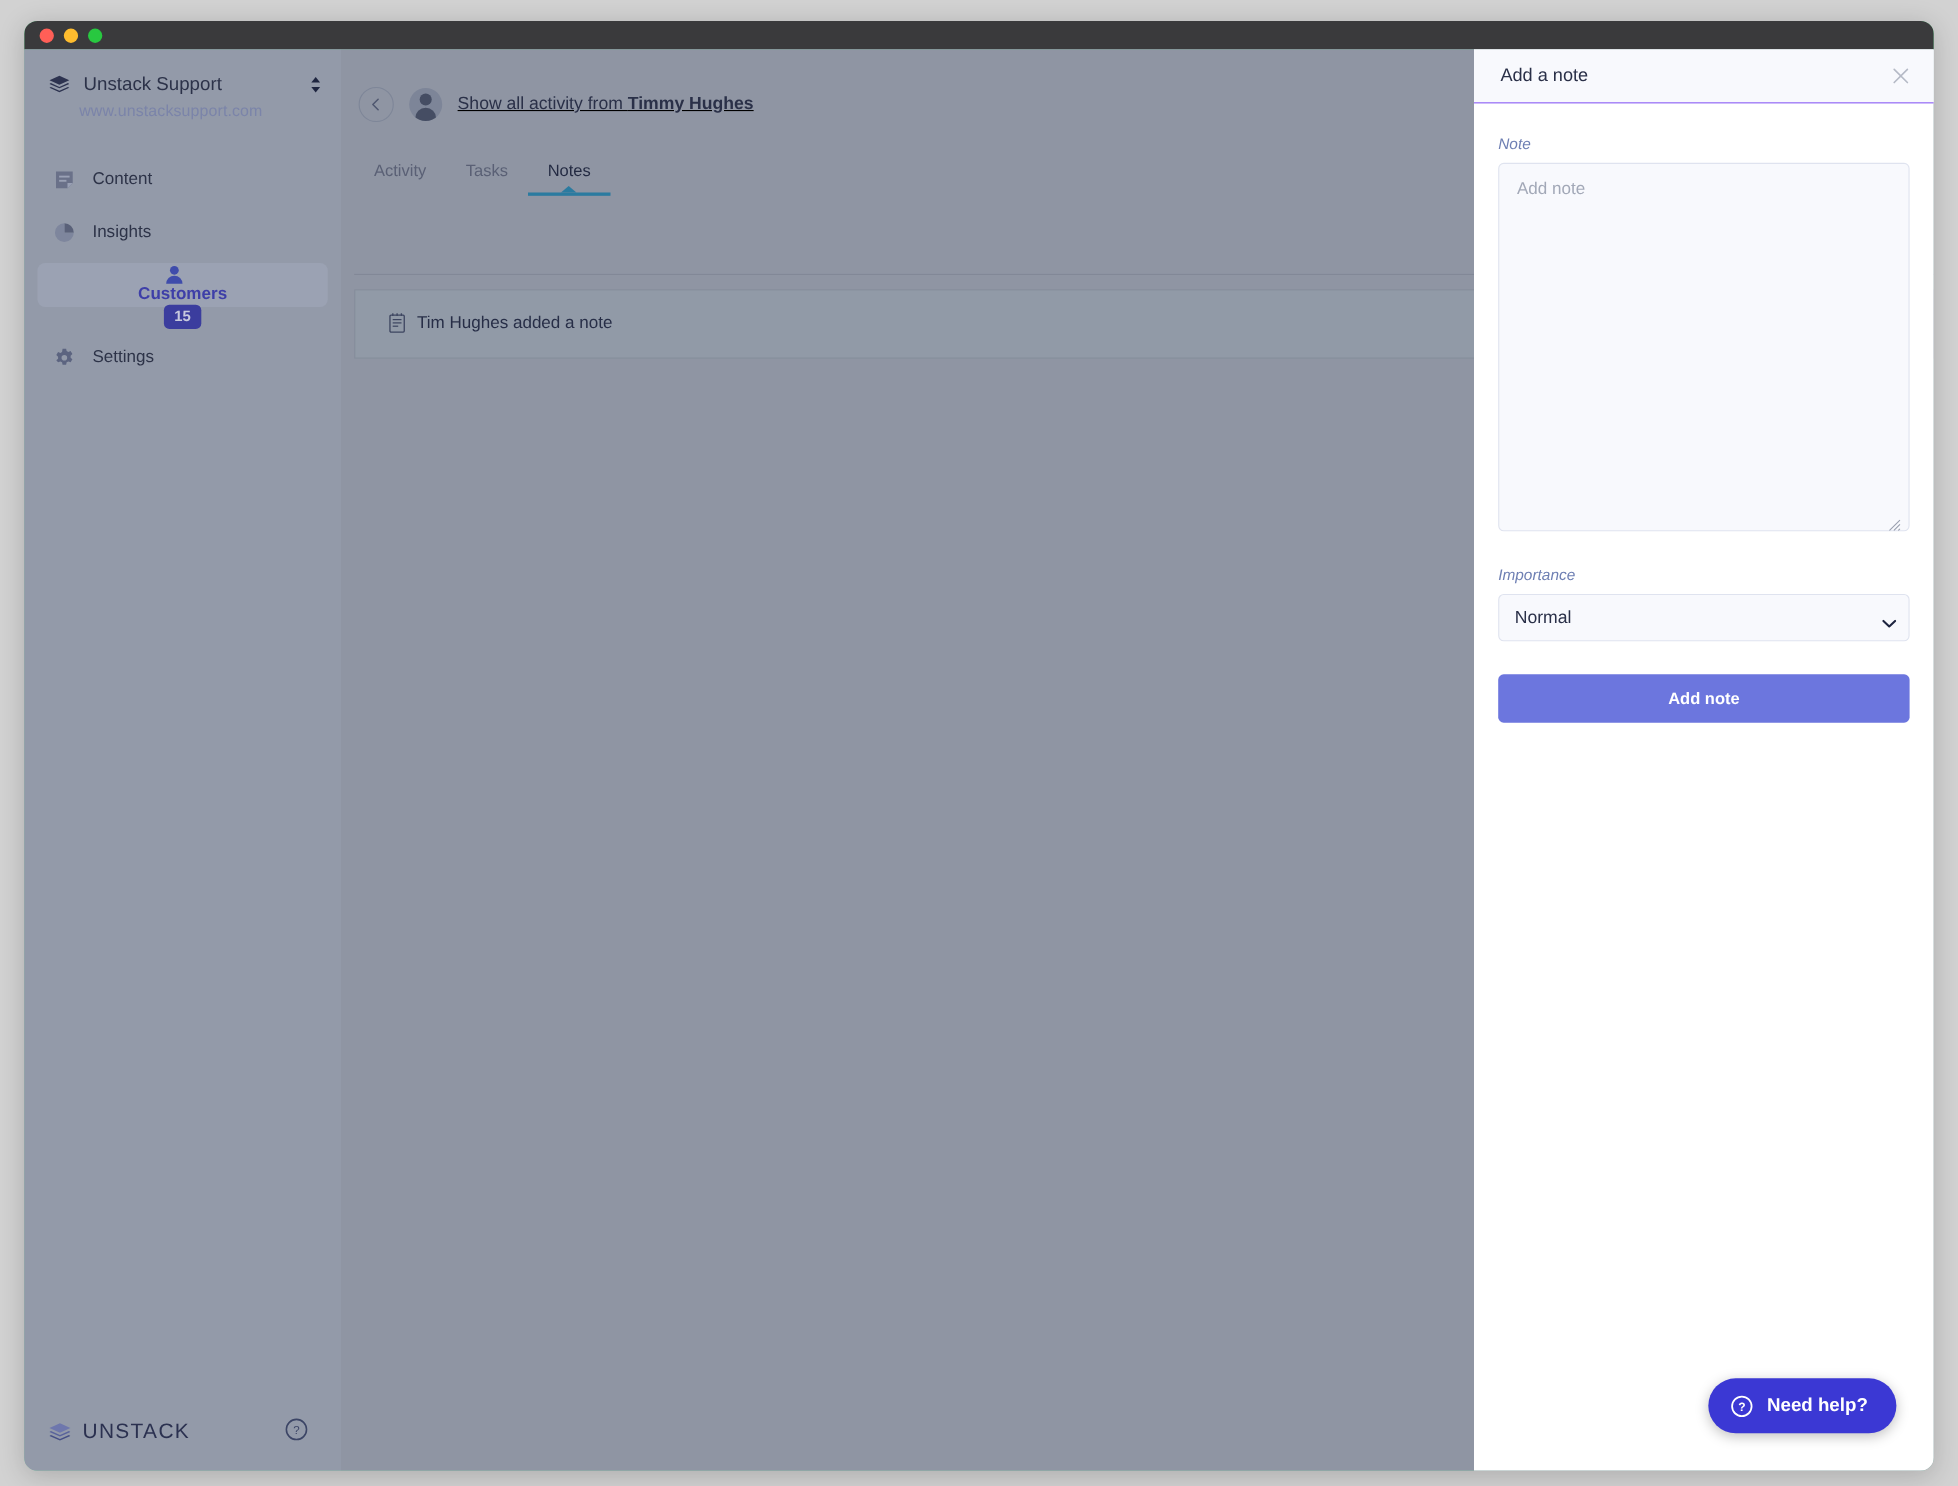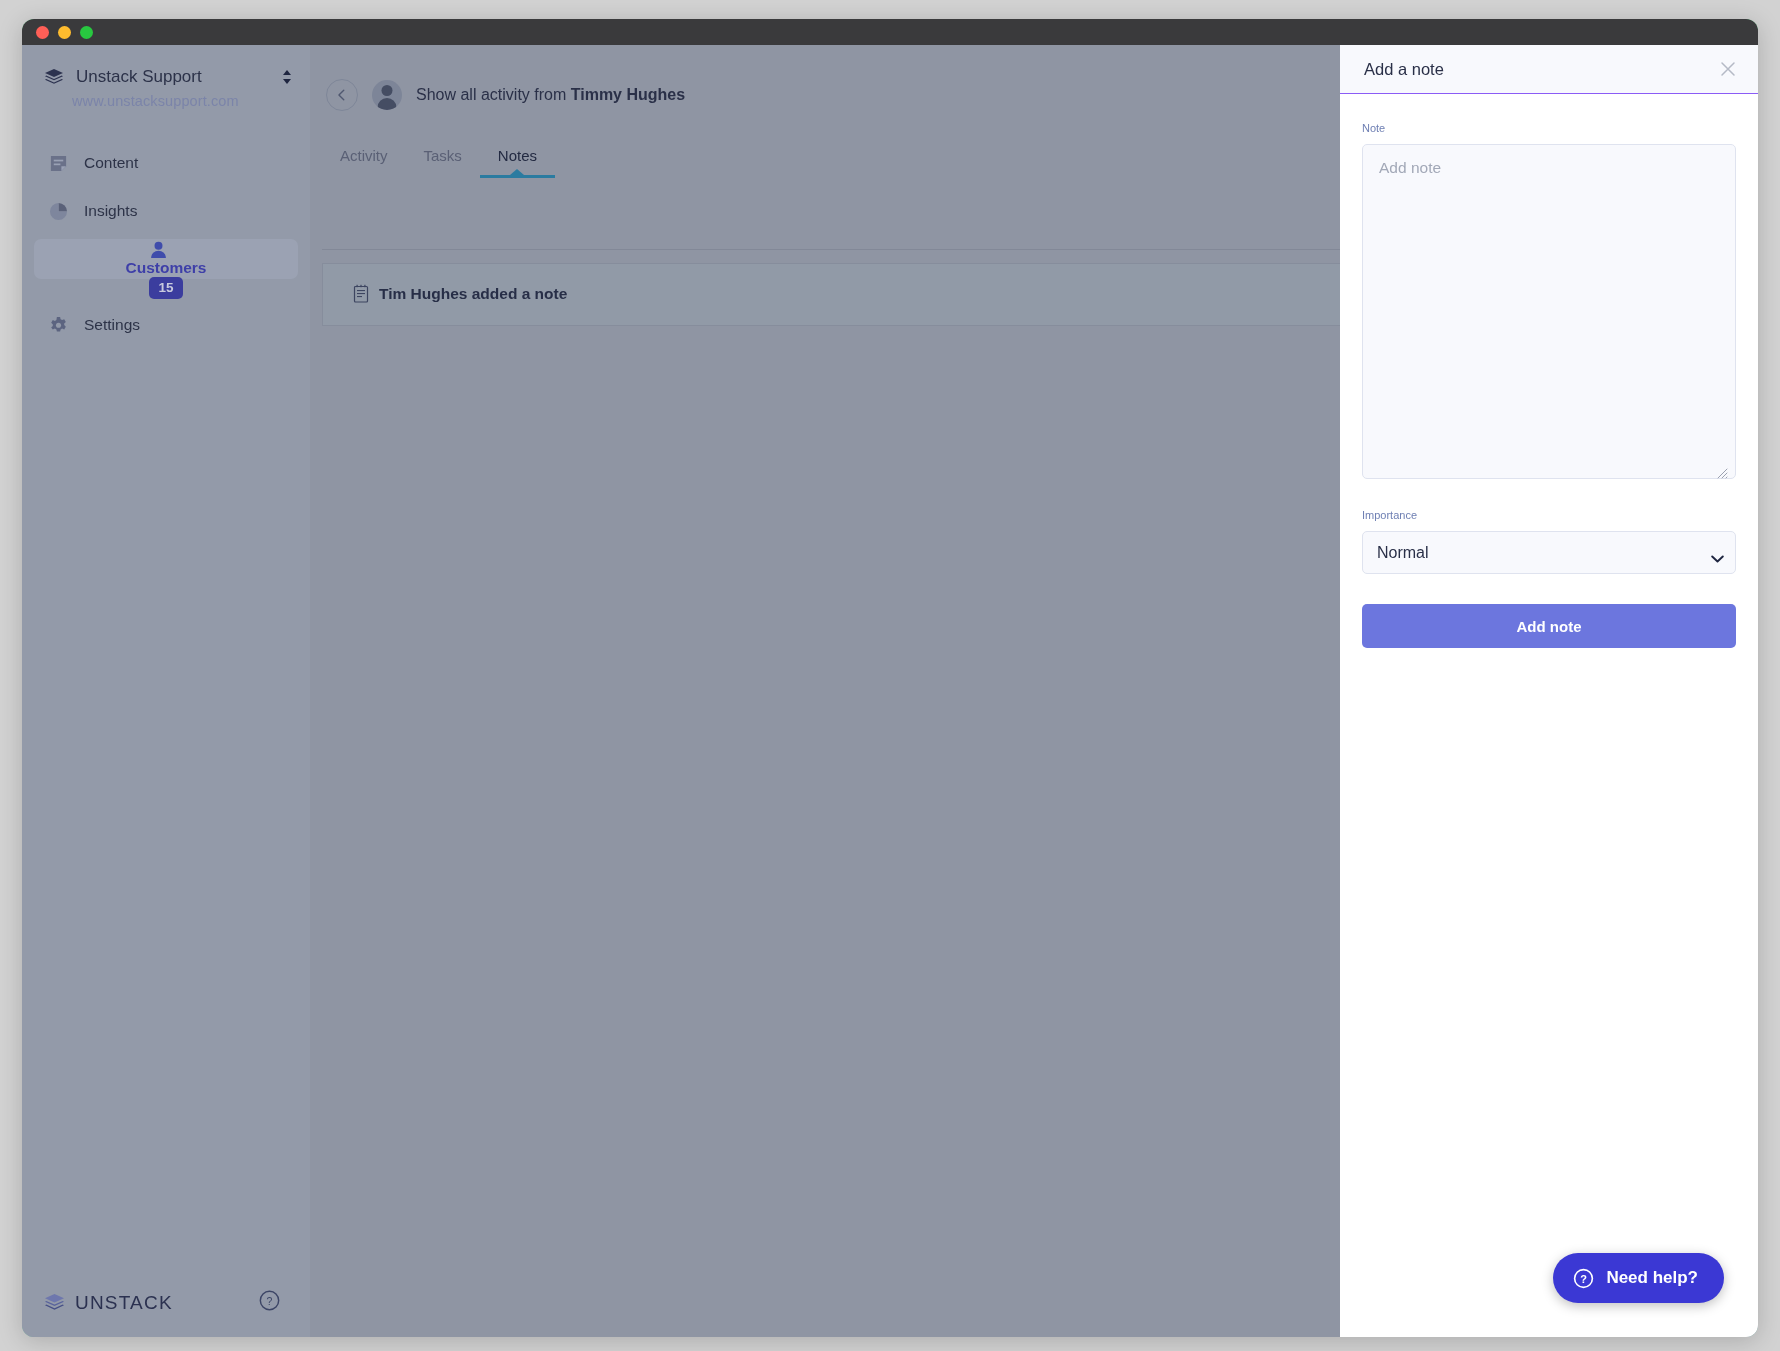--- a/index.html
+++ b/index.html
@@ -98,20 +98,21 @@
   
   #main {
     position:absolute; left:288px; top:0;
     right:0; height:100%;
     background:#8f95a3;
   }
   .main-inner { padding: 34px 0 0 0; }
   .crumb {
     display:flex; align-items:center;
     margin-left: 16px;
+    text-decoration: underline;
   }
   .back-btn {
     width:32px; height:32px; border-radius:50%;
     border:1.5px solid #7e8698;
     display:flex; align-items:center; justify-content:center;
     flex:none;
   }
   .avatar {
     width:30px; height:30px; border-radius:50%;
     background:#7d8598; margin-left: 14px; flex:none;
@@ -154,42 +155,42 @@
   }
 
   .note-card {
     position:absolute; left:12px; top:218px; right:0;
     background:#919aa7;
     border:1px solid rgba(126,133,148,.6);
     padding: 20px 0 22px 30px;
   }
   .note-title-row { display:flex; align-items:center; }
   .note-icon { width:16px; height:19px; flex:none; margin-right:10px; }
-  .note-title { font-size:15.5px; font-weight:bold; color:#272e47; }
+  .note-title { font-size:15.5px; font-weight:normal; color:#272e47; }
   .note-body { margin-top:10px; font-size:15px; color:#3b4259; }
 
   
   #drawer {
     position:absolute; top:0; right:0;
     width: 418px; height:100%;
     background:#ffffff;
   }
   .drawer-head {
     height:49px;
     background:#f8f9fd;
     border-bottom:1px solid #8b5cf6;
     display:flex; align-items:center;
     padding: 0 20px 0 24px;
   }
   .drawer-title { font-size:16.5px; color:#2a3048; flex:1; }
   .close-x { width:20px; height:20px; }
 
   .drawer-body { padding: 28px 22px 0 22px; }
   .field-label {
-    font-size:11px; color:#6e7fb3; margin-bottom:10px;
+    font-size:14px; color:#6e7fb3; margin-bottom:10px;font-style:italic;
   }
   .note-area {
     width:100%; height:335px;
     background:#f8f9fd;
     border:1px solid #dfe3ef;
     border-radius:5px;
     padding: 14px 16px;
     font-size:15.5px;
     color:#9aa0b0;
     position:relative;

